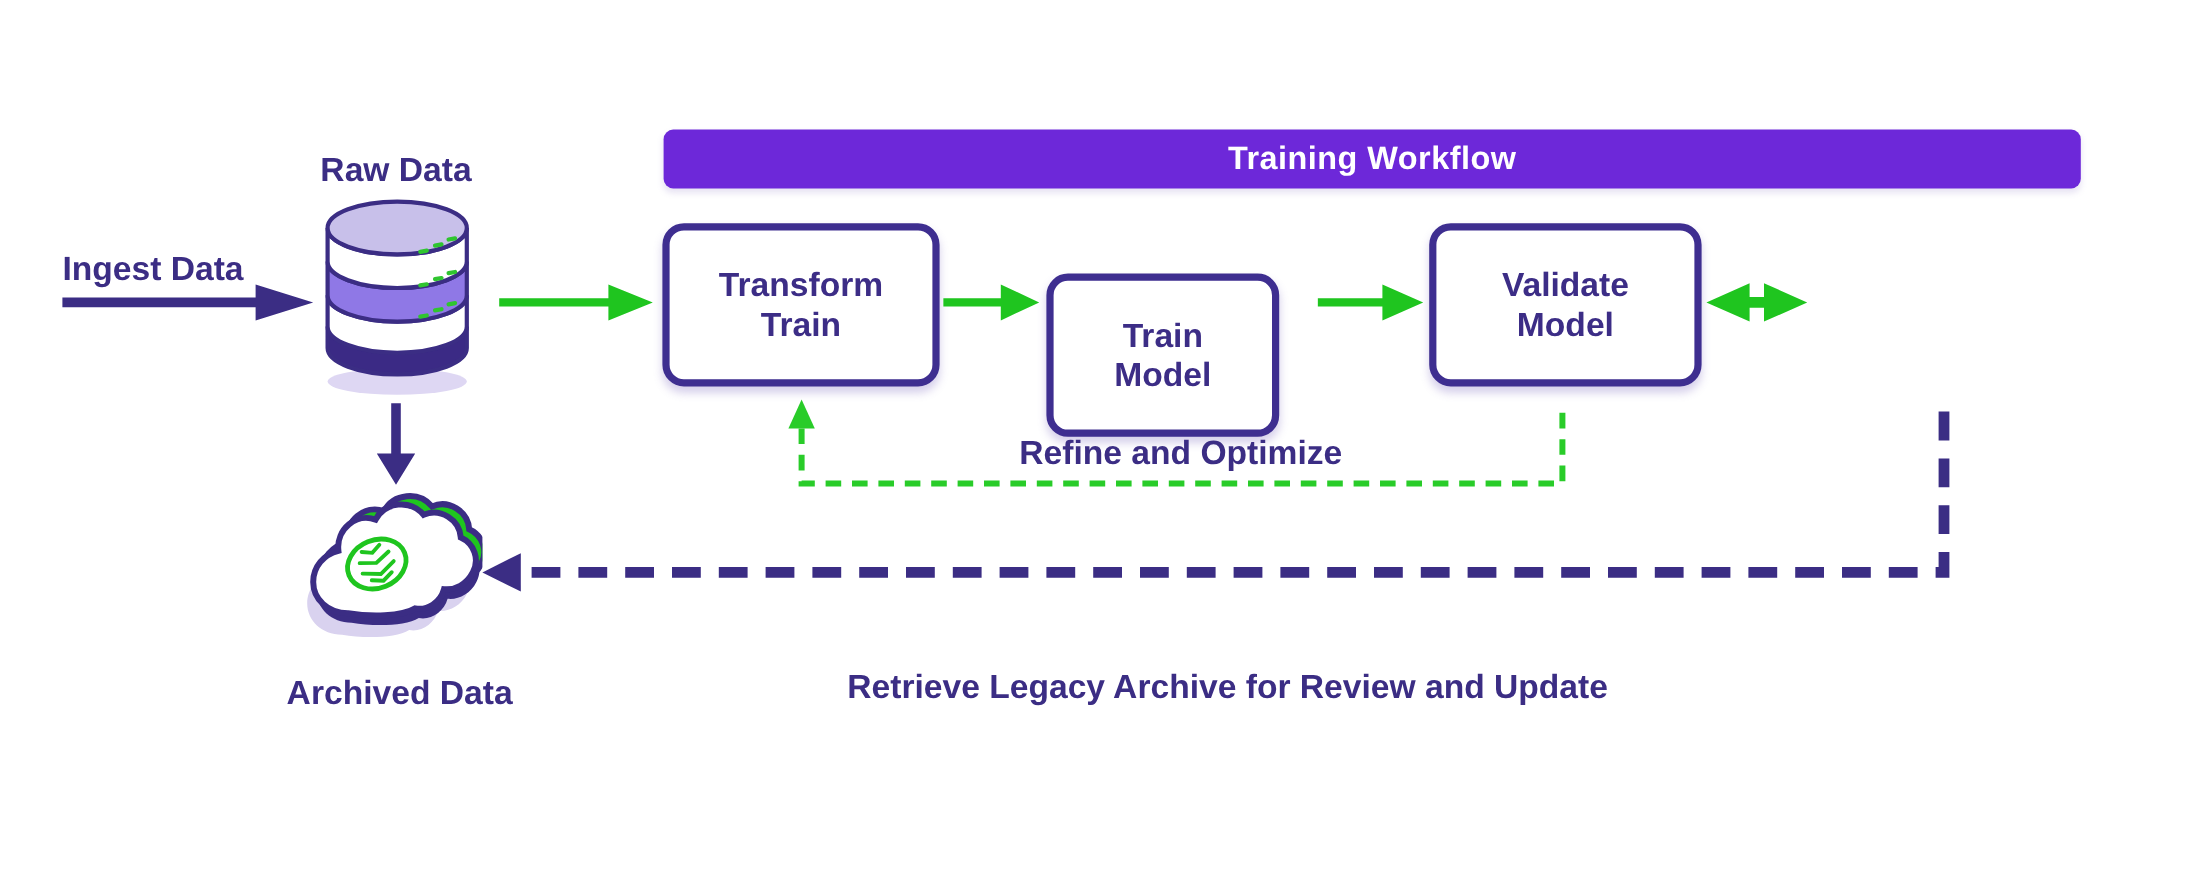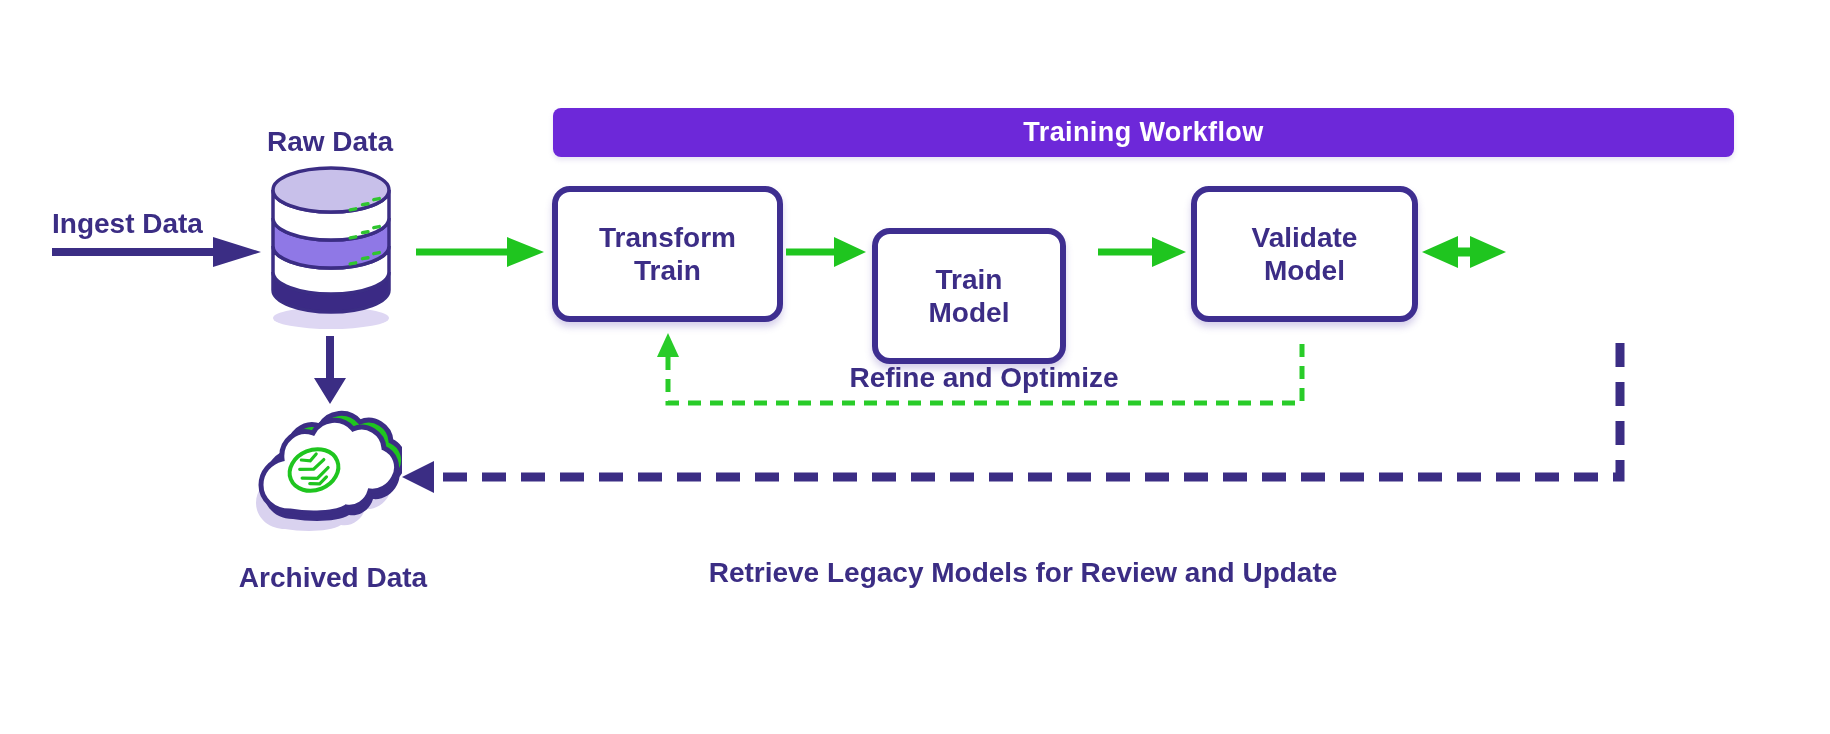--- a/index.html
+++ b/index.html
@@ -121,15 +121,15 @@
     <path d="M 28 27 L 28 73 L 662 73 L 662 12" fill="none" stroke="#29cc29" stroke-width="5" stroke-dasharray="13 9"></path>
     <polygon points="28,3 39,27 17,27" fill="#29cc29"></polygon>
   </svg>
   <div class="lbl centered" style="left:984px;top:362px;">Refine and Optimize</div>
 
   <svg class="abs" style="left:390px;top:334px;" width="1250" height="160" viewBox="0 0 1250 160">
     <path d="M 1230 9 L 1230 143 L 40 143" fill="none" stroke="#3b2d84" stroke-width="9" stroke-dasharray="24 15"></path>
     <polygon points="12,143 44,127 44,159" fill="#3b2d84"></polygon>
   </svg>
 
-  <div class="lbl centered" style="left:1023px;top:557px;">Retrieve Legacy Models for Review and Update</div>
+  <div class="lbl centered" style="left:1023px;top:557px;">Retrieve Legacy Archive for Review and Update</div>
 
 </div>
 
 </body></html>

